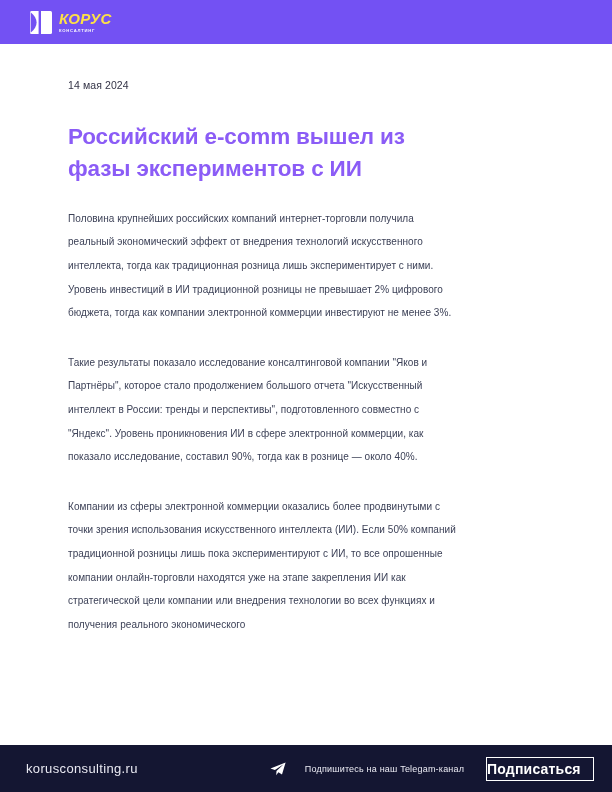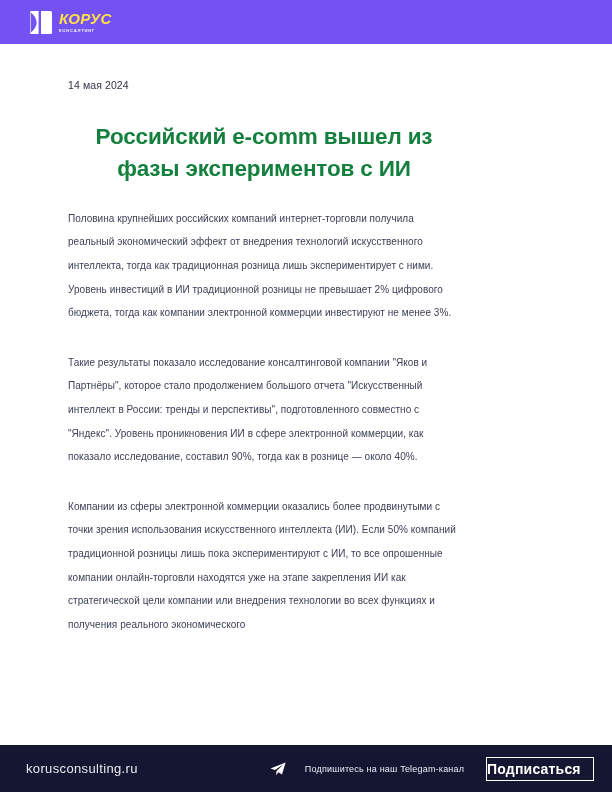--- a/index.html
+++ b/index.html
@@ -90,27 +90,26 @@
   .article-date {
     margin: 0;
     padding-top: 35px;
     color: #333346;
     font-size: 10.5px;
     letter-spacing: 0.1px;
   }
   .article-title {
     margin: 0;
     padding-top: 30px;
-    color: #15803d;
+    color: #8b5cf6;
     font-size: 22.5px;
     font-weight: bold;
     line-height: 1.42;
     letter-spacing: -0.15px;
     max-width: 470px;
-    text-align: center;
   }
   .article-body {
     padding-top: 22px;
   }
   .article-body p {
     margin: 0 0 26px 0;
     color: #3c4157;
     font-size: 10px;
     line-height: 2.36;
     letter-spacing: 0.05px;

